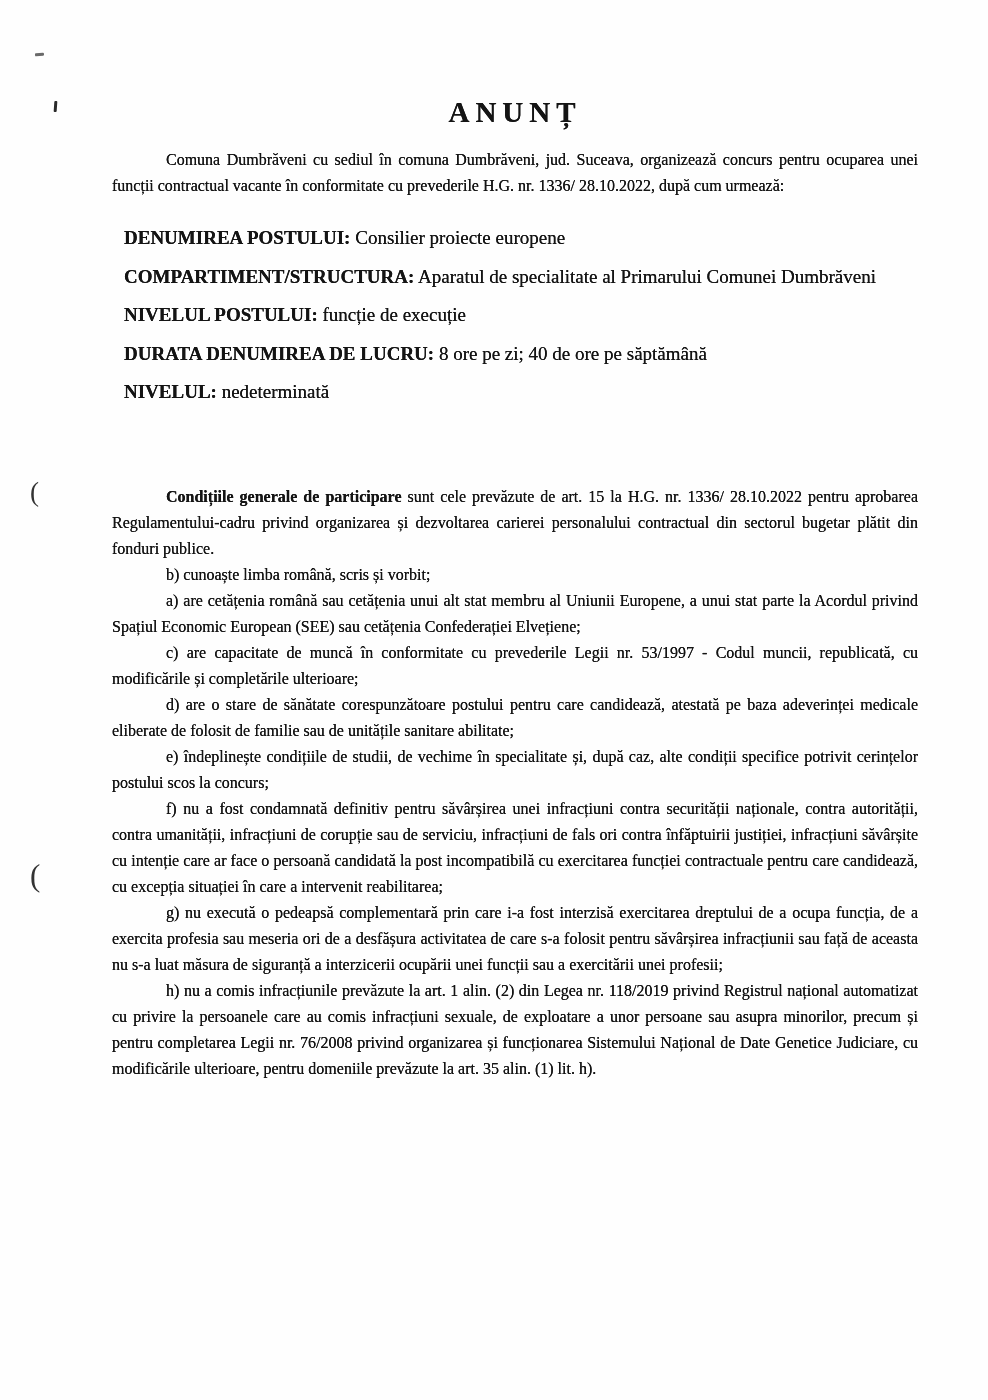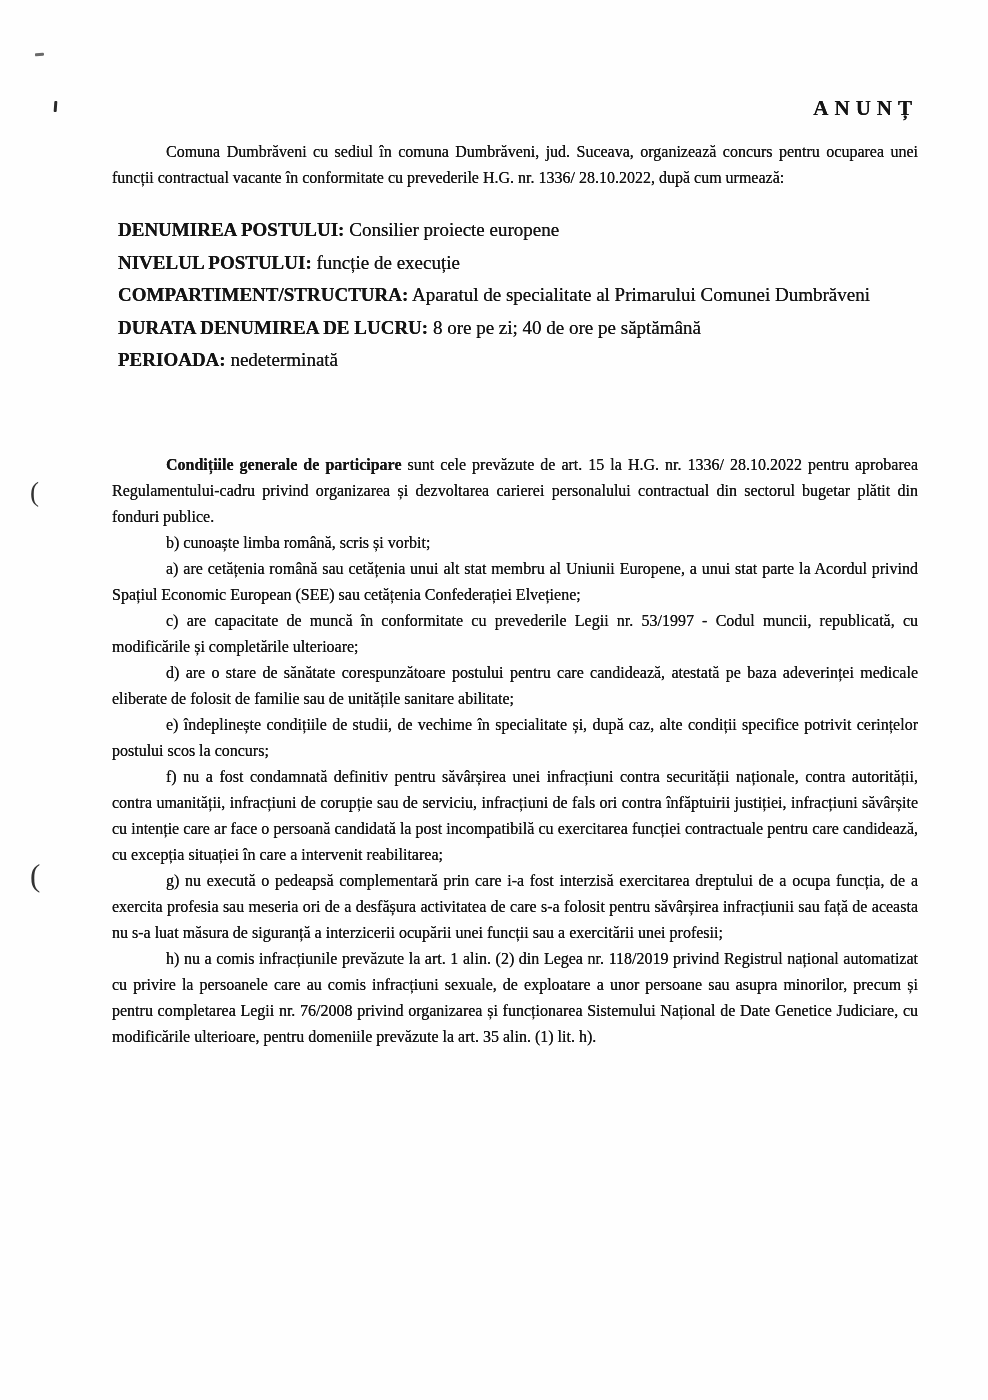--- a/index.html
+++ b/index.html
@@ -14,24 +14,24 @@
     background: #fefefe;
     font-family: "Liberation Serif", serif;
     color: #141414;
     overflow: hidden;
     box-sizing: border-box;
   }
   .content {
     padding: 96px 70px 0 112px;
   }
   .title {
-    font-size: 21px;
+    font-size: 29px;
     font-weight: bold;
     letter-spacing: 6px;
-    text-align: right;
+    text-align: center;
     margin: 0 0 18px 0;
     text-shadow: 0 0 0.5px currentColor;
   }
   .para {
     font-size: 16px;
     line-height: 26px;
     text-align: justify;
     margin: 0;
     text-shadow: 0 0 0.3px currentColor;
   }
@@ -40,21 +40,21 @@
   }
   .b {
     font-weight: bold;
   }
   .details {
     margin-top: 26px;
   }
   .detail-line {
     font-size: 19px;
     line-height: 26.5px;
-    margin: 6px;
+    margin: 12px;
     text-align: left;
     text-shadow: 0 0 0.3px currentColor;
   }
   .conditions {
     margin-top: 78px;
   }
   
   .artifact {
     position: absolute;
     color: #333;
@@ -101,24 +101,24 @@
   <span class="artifact artifact-paren-2">(</span>
 
   <div class="content">
 
     <h1 class="title">ANUNȚ</h1>
 
     <p class="para indent">Comuna Dumbrăveni cu sediul în comuna Dumbrăveni, jud. Suceava, organizează concurs pentru ocuparea unei funcții contractual vacante în conformitate cu prevederile H.G. nr. 1336/ 28.10.2022, după cum urmează:</p>
 
     <div class="details">
       <p class="detail-line"><span class="b">DENUMIREA POSTULUI:</span><span> Consilier proiecte europene</span></p>
+      <p class="detail-line"><span class="b">COMPARTIMENT/STRUCTURA:</span><span> Aparatul de specialitate al Primarului Comunei Dumbrăveni</span></p>
       <p class="detail-line"><span class="b">NIVELUL POSTULUI:</span><span> funcție de execuție</span></p>
-      <p class="detail-line"><span class="b">COMPARTIMENT/STRUCTURA:</span><span> Aparatul de specialitate al Primarului Comunei Dumbrăveni</span></p>
       <p class="detail-line"><span class="b">DURATA DENUMIREA DE LUCRU:</span><span> 8 ore pe zi; 40 de ore pe săptămână</span></p>
-      <p class="detail-line"><span class="b">PERIOADA:</span><span> nedeterminată</span></p>
+      <p class="detail-line"><span class="b">NIVELUL:</span><span> nedeterminată</span></p>
     </div>
 
     <div class="conditions">
       <p class="para indent"><span class="b">Condițiile generale de participare</span><span> sunt cele prevăzute de art. 15 la H.G. nr. 1336/ 28.10.2022 pentru aprobarea Regulamentului-cadru privind organizarea și dezvoltarea carierei personalului contractual din sectorul bugetar plătit din fonduri publice.</span></p>
       <p class="para indent">b) cunoaște limba română, scris și vorbit;</p>
       <p class="para indent">a) are cetățenia română sau cetățenia unui alt stat membru al Uniunii Europene, a unui stat parte la Acordul privind Spațiul Economic European (SEE) sau cetățenia Confederației Elvețiene;</p>
       <p class="para indent">c) are capacitate de muncă în conformitate cu prevederile Legii nr. 53/1997 - Codul muncii, republicată, cu modificările și completările ulterioare;</p>
       <p class="para indent">d) are o stare de sănătate corespunzătoare postului pentru care candidează, atestată pe baza adeverinței medicale eliberate de folosit de familie sau de unitățile sanitare abilitate;</p>
       <p class="para indent">e) îndeplinește condițiile de studii, de vechime în specialitate și, după caz, alte condiții specifice potrivit cerințelor postului scos la concurs;</p>
       <p class="para indent">f) nu a fost condamnată definitiv pentru săvârșirea unei infracțiuni contra securității naționale, contra autorității, contra umanității, infracțiuni de corupție sau de serviciu, infracțiuni de fals ori contra înfăptuirii justiției, infracțiuni săvârșite cu intenție care ar face o persoană candidată la post incompatibilă cu exercitarea funcției contractuale pentru care candidează, cu excepția situației în care a intervenit reabilitarea;</p>

